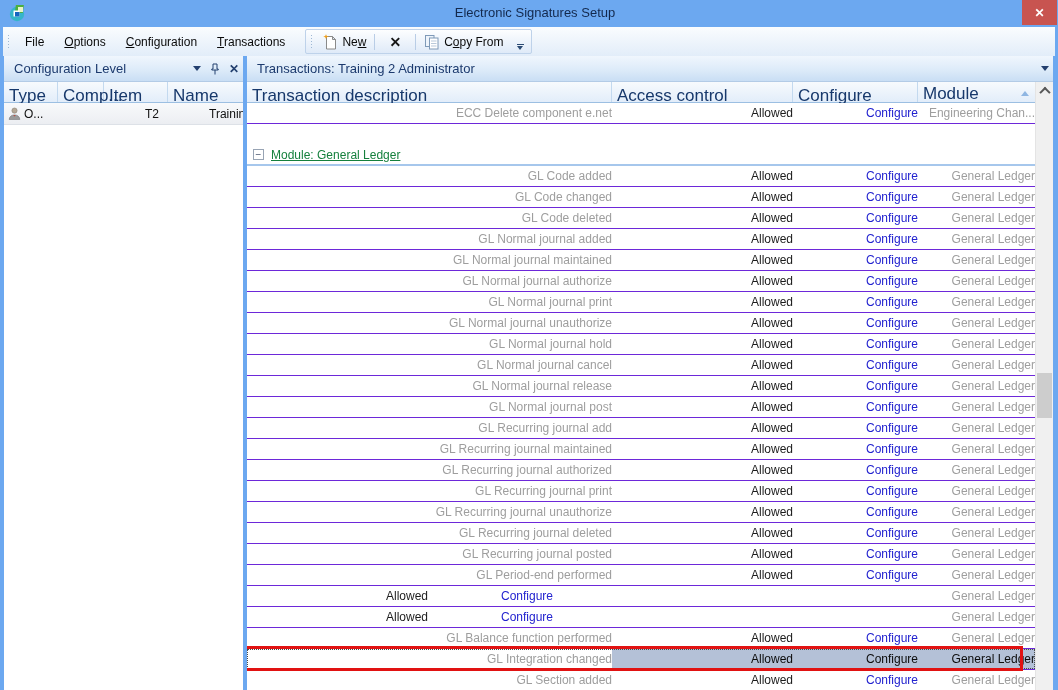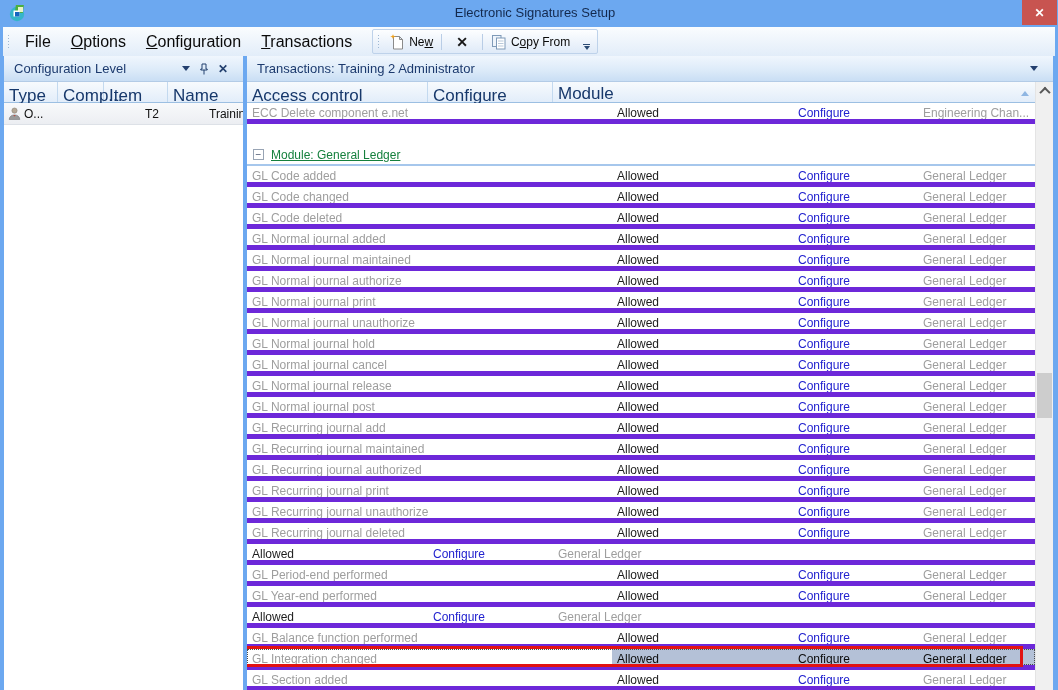--- a/index.html
+++ b/index.html
@@ -17,41 +17,41 @@
                background:#c85450; color:#fff; font-size:12px; font-weight:bold;
                display:flex; align-items:center; justify-content:center; cursor:default; }
 
   
   .menubar { position:absolute; top:27px; left:3px; right:3px; height:29px;
              background:linear-gradient(180deg,#fafcfe,#e2edf9);
              display:flex; align-items:center; }
   .grip { width:3px; height:16px; margin:0 5px 0 4px;
           background-image:radial-gradient(#9db7d4 42%, transparent 45%);
           background-size:3px 3px; }
-  .menu-item { padding:4px 10px; color:#0a0a0a; font-size:16px; }
+  .menu-item { padding:4px 10px; color:#0a0a0a; font-size:12px; }
   .menu-item u { text-decoration:underline; }
   .toolbar-island { margin-left:10px; height:25px; display:flex; align-items:center;
                     background:linear-gradient(180deg,#fdfeff,#dfeaf8);
                     border:1px solid #bed2ea; border-radius:2px; padding:0 3px; }
   .tb-btn { display:flex; align-items:center; gap:4px; padding:2px 5px; color:#0a0a0a; }
   .tb-sep { width:1px; height:16px; background:#b9cde6; margin:0 3px; }
   .x-glyph { font-weight:bold; font-size:14px; color:#161616; padding:0 6px; }
   .overflow-btn { margin-left:4px; display:flex; flex-direction:column; align-items:center;
                   justify-content:flex-end; height:22px; padding:0 4px 3px 4px; }
   .overflow-bar { width:7px; height:0; border-top:1px solid #2b4a73; margin-bottom:1px; }
   .tri-down { width:0; height:0; border-left:3.5px solid transparent;
               border-right:3.5px solid transparent; border-top:4px solid #2b4a73; }
 
   
   .main { position:absolute; top:56px; left:4px; right:5px; bottom:0; display:flex; }
 
   .panel-header { height:26px; flex:0 0 26px;
                   background:linear-gradient(180deg,#f0f6fd 0%,#ddebf9 55%,#c9def4 100%);
                   border-bottom:1px solid #b3cbe6;
-                  display:flex; align-items:center; padding:0 15px 0 10px;
+                  display:flex; align-items:center; padding:0 4px 0 10px;
                   color:#1c3a6e; font-size:13px;text-align:right; }
   .panel-header .spacer { flex:1; }
   .ph-icon { margin-left:9px; display:flex; align-items:center; color:#23406f; }
   .tri-down-dark { width:0; height:0; border-left:4px solid transparent;
                    border-right:4px solid transparent; border-top:5px solid #23406f; }
   .ph-x { font-size:12px; font-weight:bold; color:#23406f; }
 
   
   .left-panel { width:239px; flex:0 0 239px; background:#fff; display:flex; flex-direction:column; }
   .gutter { width:4px; flex:0 0 4px; background:#6ca8f0; }
@@ -77,21 +77,21 @@
   .right-body { flex:1; display:flex; overflow:hidden; }
   .grid-area { flex:1; display:flex; flex-direction:column; overflow:hidden; }
 
   .rcol0 { width:365px; } .rcol1 { width:181px; } .rcol2 { width:125px; }
   .rcol3 { flex:1; display:flex; align-items:center; }
   .sort-asc { width:0; height:0; border-left:4px solid transparent;
               border-right:4px solid transparent; border-bottom:5px solid #8fb6e2;
               margin-left:auto; margin-right:6px; margin-top:-2px; }
 
   .trow { display:flex; flex:0 0 21px; height:21px; font-size:12px; background:#fff; }
-  .trow.data { border-bottom:5px solid #6d28d9; }
+  .trow.data { border-bottom:1px solid #6d28d9;text-align:right; }
   .trow .tcell { padding:3px 0 0 5px; overflow:hidden; white-space:nowrap; }
   .tcell.desc { width:365px; color:#9e9e9e; }
   .tcell.access { width:181px; color:#1c1c1c; }
   .tcell.cfg { width:125px; color:#2222cf; }
   .tcell.mod { flex:1; color:#9e9e9e; }
 
   .trow.spacer { background:#fff; }
   .trow.group { align-items:center; border-bottom:2px solid #a6c7ec; }
   .collapse { width:11px; height:11px; margin-left:6px; border:1px solid #98a4b4;
               background:#fff; color:#44506a; font-size:10px; line-height:9px;
@@ -228,20 +228,21 @@
       <div class="panel-header">
         <span>Transactions: Training 2 Administrator</span>
         <span class="spacer"></span>
         <span class="ph-icon">
             <span class="tri-down-dark"></span>
           </span>
       </div>
       <div class="right-body">
         <div class="grid-area">
           <div class="grid-colheader">
+              <div class="col rcol0"><span>Transaction description</span></div>
               <div class="col rcol1"><span>Access control</span></div>
               <div class="col rcol2"><span>Configure</span></div>
               <div class="col rcol3">
                 <span>Module</span>
                 <span class="sort-asc"></span>
               </div>
             </div>
           <div>
               <div class="trow data">
                 <div class="tcell desc">ECC Delete component e.net</div>
@@ -356,32 +357,32 @@
                 <div class="tcell cfg">Configure</div>
                 <div class="tcell mod">General Ledger</div>
               </div>
               <div class="trow data">
                 <div class="tcell desc">GL Recurring journal deleted</div>
                 <div class="tcell access">Allowed</div>
                 <div class="tcell cfg">Configure</div>
                 <div class="tcell mod">General Ledger</div>
               </div>
               <div class="trow data">
+                <div class="tcell desc">GL Recurring journal posted</div>
                 <div class="tcell access">Allowed</div>
                 <div class="tcell cfg">Configure</div>
                 <div class="tcell mod">General Ledger</div>
               </div>
               <div class="trow data">
                 <div class="tcell desc">GL Period-end performed</div>
                 <div class="tcell access">Allowed</div>
                 <div class="tcell cfg">Configure</div>
                 <div class="tcell mod">General Ledger</div>
               </div>
               <div class="trow data">
-                <div class="tcell desc">GL Year-end performed</div>
                 <div class="tcell access">Allowed</div>
                 <div class="tcell cfg">Configure</div>
                 <div class="tcell mod">General Ledger</div>
               </div>
               <div class="trow data">
                 <div class="tcell access">Allowed</div>
                 <div class="tcell cfg">Configure</div>
                 <div class="tcell mod">General Ledger</div>
               </div>
               <div class="trow data">

